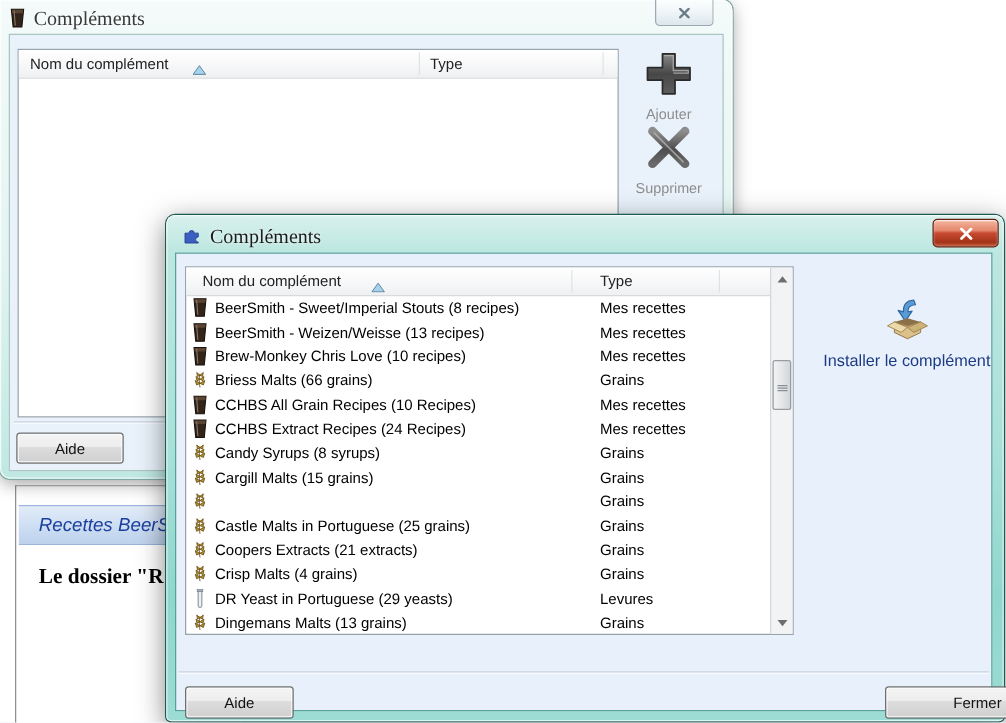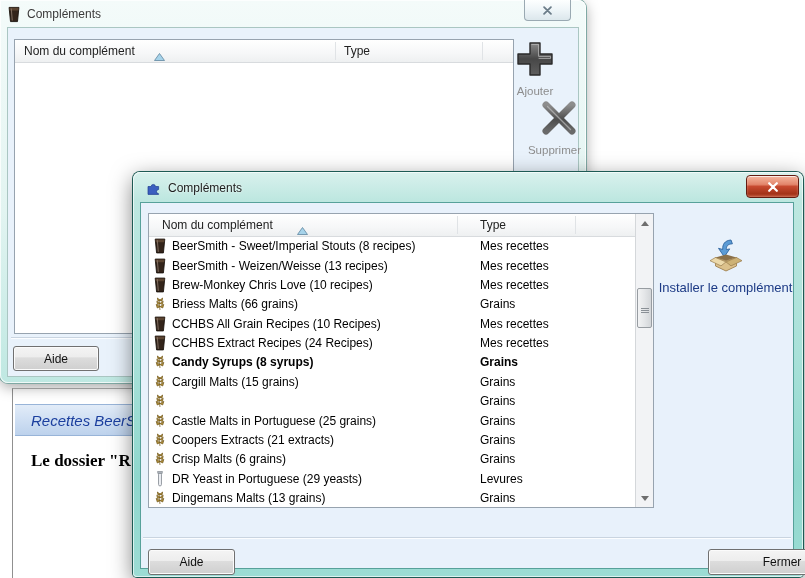--- a/index.html
+++ b/index.html
@@ -33,22 +33,22 @@
   }
   #bgpanel .hdr span{
     margin-left:16px;font-size:15px;font-style:italic;color:#1b3f9e;white-space:nowrap;
   }
   #bgpanel .doc{
     position:absolute;left:18px;top:62px;width:170px;
     font-family:"Liberation Serif", serif;font-weight:bold;font-size:17px;color:#000;
     white-space:nowrap;overflow:hidden;
   }
   
-  .titletext{font-size:12px;color:#1c1c1c;text-shadow:0 0 3px rgba(255,255,255,.9);white-space:nowrap;}
-  .listbox{position:absolute;background:#fff;border:1px solid #97a3af;padding-left:19px;}
+  .titletext{font-size:16px;color:#1c1c1c;text-shadow:0 0 3px rgba(255,255,255,.9);white-space:nowrap;font-family:Liberation Serif, serif;}
+  .listbox{position:absolute;background:#fff;border:1px solid #97a3af;}
   .lheader{
     position:absolute;left:0;top:0;right:0;height:22px;
     background:linear-gradient(180deg,#ffffff 0%,#f6f7f8 60%,#eef0f1 100%);
     border-bottom:1px solid #d8dbde;
   }
   .lheader .hlabel{position:absolute;top:4px;font-size:12px;color:#222;white-space:nowrap;}
   .hsep{position:absolute;top:2px;bottom:2px;width:1px;background:#e0e3e6;}
   .sortarrow{position:absolute;top:7px;width:11px;height:8px;}
   
   #win1{
@@ -159,21 +159,21 @@
                 <stop offset="0" stop-color="#8a8a8a"></stop>
                 <stop offset="0.5" stop-color="#474747"></stop>
                 <stop offset="1" stop-color="#5e5e5e"></stop>
               </linearGradient>
             </defs>
             <path d="M15 3 h10 v11 h12 v10 h-12 v11 h-10 v-11 h-12 v-10 h12 Z" fill="url(#pg)" stroke="#2a2a2a" stroke-width="1.4" stroke-linejoin="round"></path>
             <path d="M16.4 4.4 h7.2 v12 h12 v2 h-12" fill="none" stroke="#b9b9b9" stroke-width="1" opacity="0.8"></path>
           </svg></span>
       <span class="lbl">Ajouter</span>
     </div>
-    <div class="sidebtn" style="left:481px;top:71px;width:92px;text-align:right;">
+    <div class="sidebtn" style="left:481px;top:71px;width:92px;">
       <span style="display:inline-block;width:44px;height:38px;"><svg viewBox="0 0 44 38" width="100%" height="100%">
             <defs>
               <linearGradient id="xg" x1="0" y1="0" x2="0" y2="1">
                 <stop offset="0" stop-color="#8d8d8d"></stop>
                 <stop offset="0.55" stop-color="#4d4d4d"></stop>
                 <stop offset="1" stop-color="#6a6a6a"></stop>
               </linearGradient>
             </defs>
             <g stroke="url(#xg)" stroke-width="7" stroke-linecap="round">
               <path d="M9 6 L35 32"></path>
@@ -269,21 +269,21 @@
           </div>
           <div class="lrow" style="top: 97px;">
             <span class="ric"><svg viewBox="0 0 11 15" width="100%" height="100%">
                 <path d="M1 1 h9 l-1.3 13 h-6.4 Z" fill="#33241a" stroke="#17100a" stroke-width="0.8"></path>
                 <path d="M1.3 1.3 h8.4 l-0.3 2.6 h-7.8 Z" fill="#5a4330"></path>
                 <path d="M3 2 l0.9 11" stroke="#8a776a" stroke-width="0.8" fill="none"></path>
               </svg></span>
             <span class="rname">CCHBS Extract Recipes (24 Recipes)</span>
             <span class="rtype">Mes recettes</span>
           </div>
-          <div class="lrow" style="top: 116.4px; font-weight: bold;">
+          <div class="lrow" style="top: 116.4px;">
             <span class="ric"><svg viewBox="0 0 14 14" width="100%" height="100%">
                 <g stroke="#6e5312" stroke-width="0.7" fill="#b3913c">
                   <path d="M7 13 C6.3 9 6.3 6 7 2" fill="none"></path>
                   <path d="M7 3.2 l-2.6 -2.2 l0.6 3.2 Z"></path>
                   <path d="M7 3.2 l2.6 -2.2 l-0.6 3.2 Z"></path>
                   <path d="M7 6.4 l-3.2 -2.2 l0.8 3.4 Z"></path>
                   <path d="M7 6.4 l3.2 -2.2 l-0.8 3.4 Z"></path>
                   <path d="M7 9.6 l-3.8 -2.2 l1.1 3.6 Z"></path>
                   <path d="M7 9.6 l3.8 -2.2 l-1.1 3.6 Z"></path>
                 </g>
@@ -355,21 +355,21 @@
                 <g stroke="#6e5312" stroke-width="0.7" fill="#b3913c">
                   <path d="M7 13 C6.3 9 6.3 6 7 2" fill="none"></path>
                   <path d="M7 3.2 l-2.6 -2.2 l0.6 3.2 Z"></path>
                   <path d="M7 3.2 l2.6 -2.2 l-0.6 3.2 Z"></path>
                   <path d="M7 6.4 l-3.2 -2.2 l0.8 3.4 Z"></path>
                   <path d="M7 6.4 l3.2 -2.2 l-0.8 3.4 Z"></path>
                   <path d="M7 9.6 l-3.8 -2.2 l1.1 3.6 Z"></path>
                   <path d="M7 9.6 l3.8 -2.2 l-1.1 3.6 Z"></path>
                 </g>
               </svg></span>
-            <span class="rname">Crisp Malts (6 grains)</span>
+            <span class="rname">Crisp Malts (4 grains)</span>
             <span class="rtype">Grains</span>
           </div>
           <div class="lrow" style="top: 232.8px;">
             <span class="ric"><svg viewBox="0 0 8 15" width="100%" height="100%">
                 <rect x="2.6" y="1.6" width="2.8" height="12.4" rx="1.4" fill="#eceef2" stroke="#8a8f98" stroke-width="0.8"></rect>
                 <rect x="1.9" y="0.4" width="4.2" height="1.8" fill="#aab0b8" stroke="#7a8088" stroke-width="0.5"></rect>
               </svg></span>
             <span class="rname">DR Yeast in Portuguese (29 yeasts)</span>
             <span class="rtype">Levures</span>
           </div>

